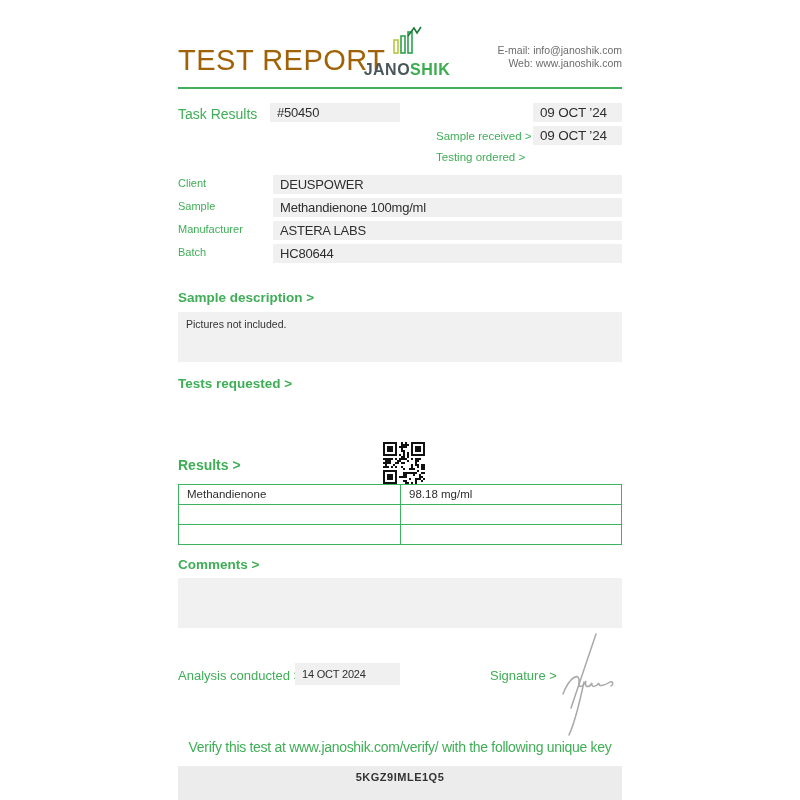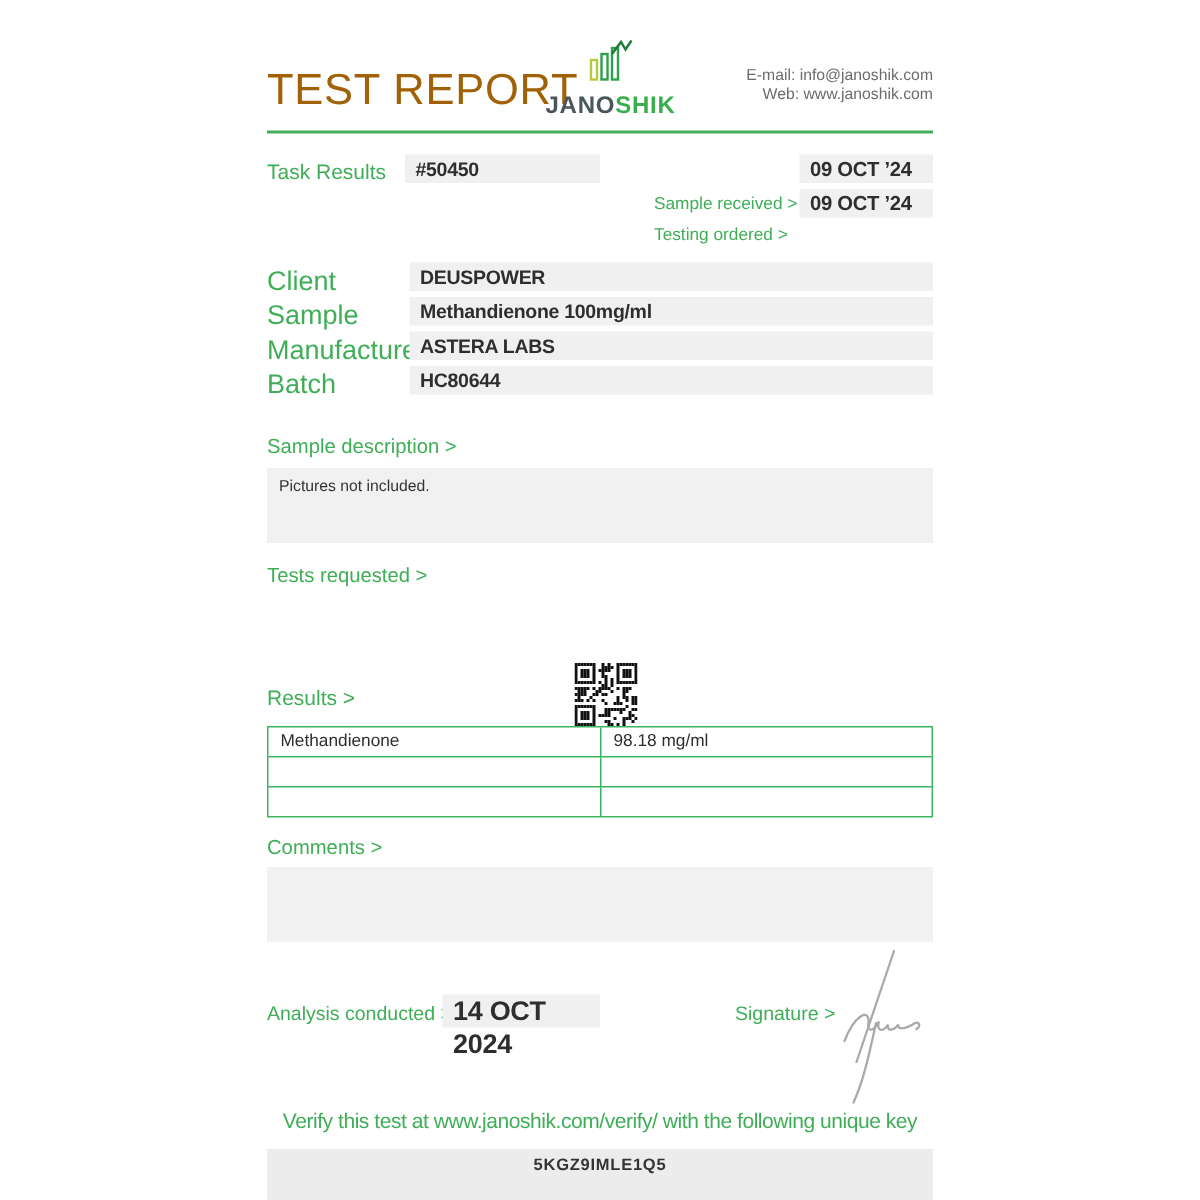--- a/index.html
+++ b/index.html
@@ -7,43 +7,43 @@
   .doc{position:absolute;left:178px;top:0;width:444px;height:800px;}
   .abs{position:absolute;}
   .green{color:#3fae57;}
   .title{top:44px;left:0;font-size:29px;font-weight:500;letter-spacing:.5px;color:#a16207;}
   .brand{top:26px;left:183px;width:92px;text-align:center;}
   .brand-name{font-size:16px;font-weight:700;letter-spacing:.5px;margin-top:1px;}
   .brand-name .p1{color:#49565a;}
   .brand-name .p2{color:#3aae4e;}
   .contact{top:44px;right:0;text-align:right;font-size:10.5px;line-height:13px;color:#6b6b6b;}
   .rule{top:87px;left:0;width:444px;height:2px;background:#43ae5b;}
-  .small-label{font-size:18px;}
-  .valbox{background:#f0f0f0;color:#2e2e2e;font-weight:700;font-size:13px;letter-spacing:-.2px;
+  .small-label{font-size:11px;}
+  .valbox{background:#f0f0f0;color:#2e2e2e;font-weight:400;font-size:13px;letter-spacing:-.2px;
     line-height:19px;height:19px;padding-left:7px;box-sizing:border-box;}
   .task-label{top:106px;left:0;font-size:14px;}
   .task-val{top:103px;left:92px;width:130px;}
   .ord-label{top:107px;left:258px;font-size:11.5px;margin-top:44px;}
   .rec-label{top:130px;left:258px;font-size:11.5px;}
   .date1{top:103px;left:355px;width:89px;font-size:13.5px;}
   .date2{top:126px;left:355px;width:89px;font-size:13.5px;}
   .info-label{left:0;}
   .info-val{left:95px;width:349px;}
-  .sec-head{left:0;font-size:13.5px;font-weight:400;}
+  .sec-head{left:0;font-size:13.5px;font-weight:700;}
   .graybox{left:0;width:444px;background:#f1f1f1;box-sizing:border-box;
     font-size:10.5px;color:#333;padding:6px 8px;}
   .qr{top:442px;left:205px;width:42px;height:42px;}
   .rtable{top:484px;left:0;width:444px;border:1px solid #3db35f;box-sizing:border-box;background:#fff;}
   .rrow{display:flex;height:19px;}
   .rrow + .rrow{border-top:1px solid #3db35f;}
   .rcell{box-sizing:border-box;font-size:11.5px;color:#2e2e2e;line-height:18px;padding-left:8px;}
   .rcell.c1{width:222px;border-right:1px solid #3db35f;}
   .rcell.c2{flex:1;}
   .an-label{top:668px;left:0;font-size:13px;}
-  .an-val{top:663px;left:117px;width:105px;height:22px;line-height:22px;font-size:18px;}
+  .an-val{top:663px;left:117px;width:105px;height:22px;line-height:22px;font-size:11px;}
   .sig-label{top:668px;left:312px;font-size:13px;}
   .sig{top:632px;left:372px;}
   .verify{top:739px;left:0;width:444px;text-align:center;font-size:14px;letter-spacing:-.3px;}
   .keybar{top:766px;left:0;width:444px;height:36px;background:#ececec;text-align:center;
     font-size:11px;font-weight:700;letter-spacing:.5px;color:#333;line-height:22px;}
 </style>
 </head>
 <body>
 
 <div class="doc">

